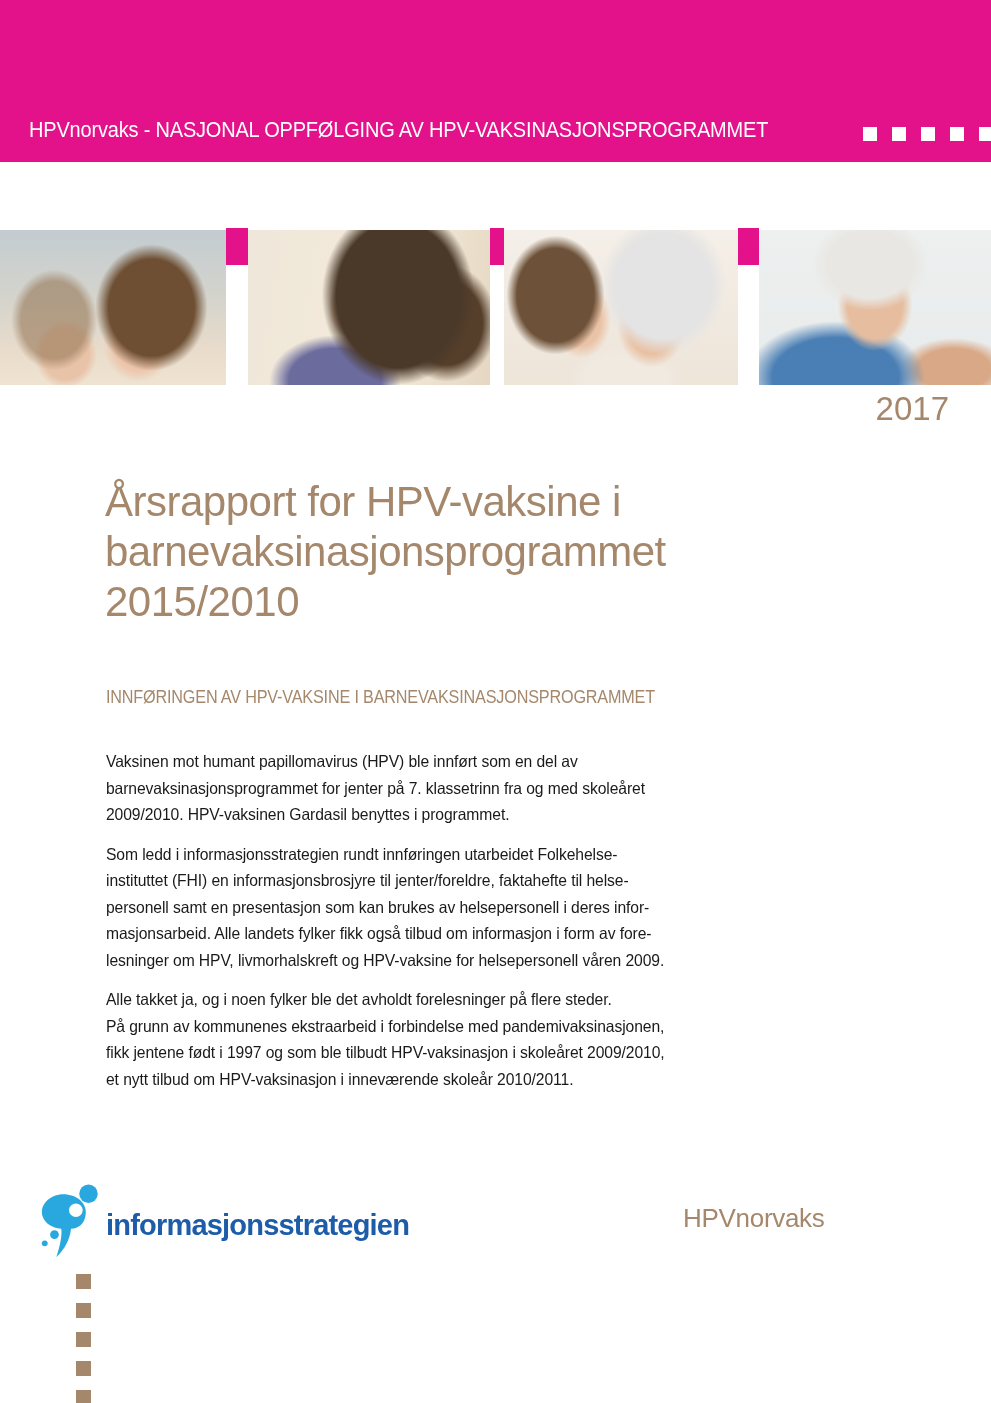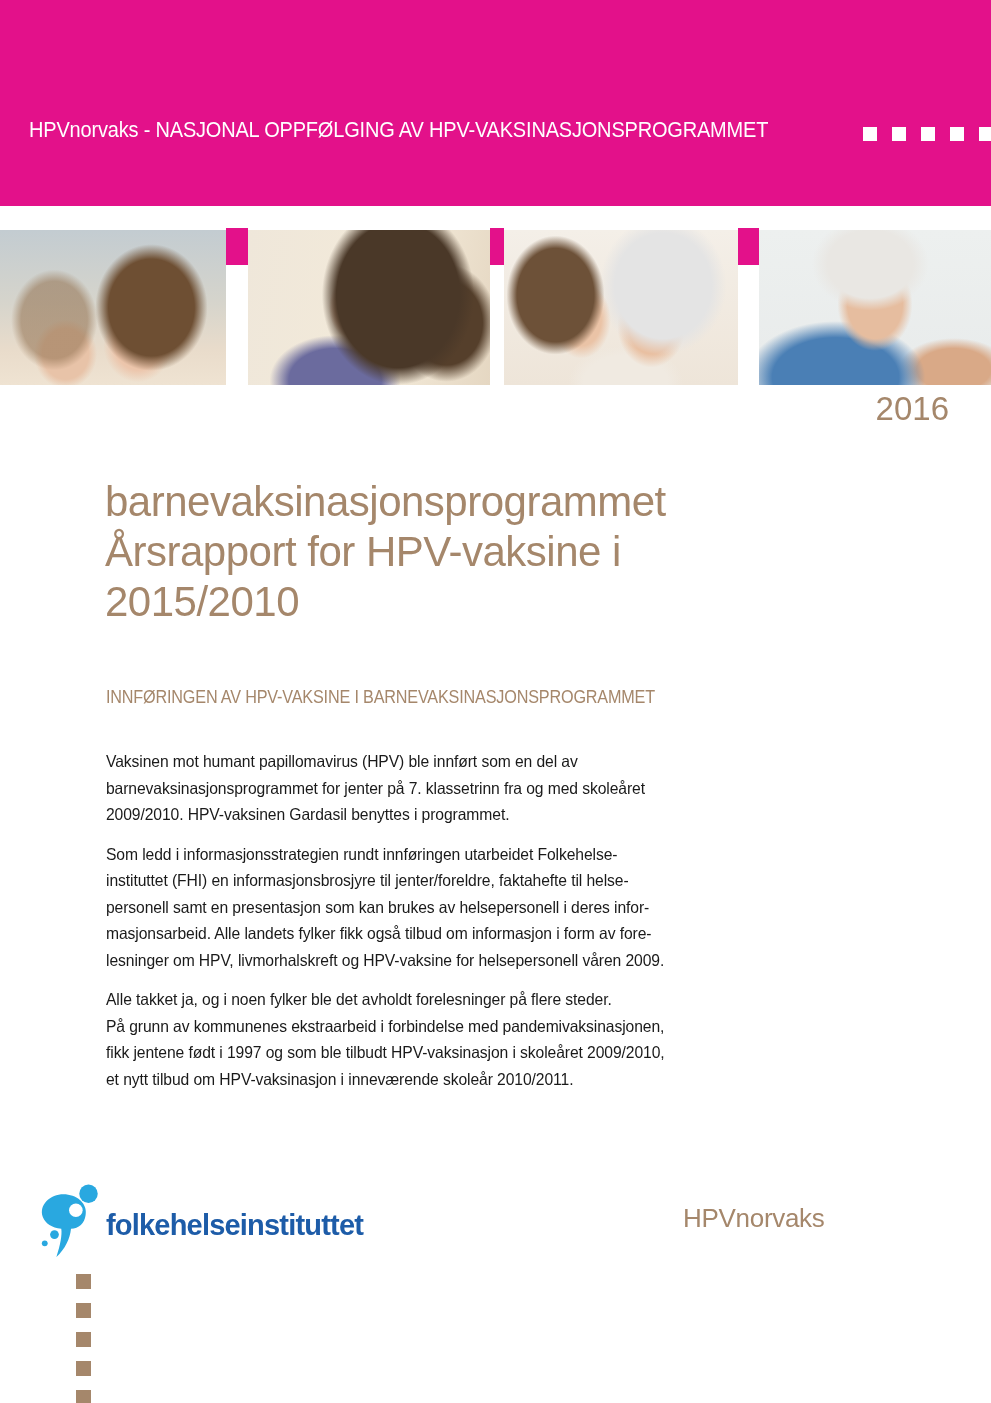--- a/index.html
+++ b/index.html
@@ -1,21 +1,21 @@
 <!DOCTYPE html>
 <html lang="no"><head>
 <meta charset="utf-8">
 <style>
   html,body{margin:0;padding:0;background:#fff;}
   .page{
     position:relative;width:991px;height:1403px;background:#fff;
     overflow:hidden;font-family:"Liberation Sans",sans-serif;
   }
   
-  .band{position:absolute;left:0;top:0;width:991px;height:206px;background:#E3118A;}
+  .band{position:absolute;left:0;top:0;width:991px;height:162px;background:#E3118A;}
   .band-title{
     position:absolute;left:29px;top:118px;color:#fff;font-size:21.5px;
     letter-spacing:-.2px;white-space:nowrap;transform:scaleX(.93);transform-origin:left top;
   }
   .band-squares{position:absolute;left:863px;top:127px;display:flex;gap:15px;}
   .band-squares span{width:14px;height:14px;background:#fff;display:block;}
   .tab{position:absolute;top:228px;height:37px;background:#E3118A;}
   .tab-1{left:226px;width:22px;}
   .tab-2{left:490px;width:14px;}
   .tab-3{left:738px;width:21px;}
@@ -86,25 +86,25 @@
 
   <div class="tab tab-1"></div>
   <div class="tab tab-2"></div>
   <div class="tab tab-3"></div>
 
   <div class="photo photo-1" title="Two girls lying together on a beach"></div>
   <div class="photo photo-2" title="Girl with curly hair looking at a mobile phone"></div>
   <div class="photo photo-3" title="Young woman embraced by older grey-haired woman"></div>
   <div class="photo photo-4" title="Smiling older woman in a blue sweater"></div>
 
-  <div class="year">2016</div>
+  <div class="year">2017</div>
 
   <h1 class="doc-title" style="margin:0;">
+    <div>Årsrapport for HPV-vaksine i</div>
     <div>barnevaksinasjonsprogrammet</div>
-    <div>Årsrapport for HPV-vaksine i</div>
     <div>2015/2010</div>
   </h1>
 
   <h2 class="section-heading" style="margin:0;font-weight:400;">INNFØRINGEN AV HPV-VAKSINE I BARNEVAKSINASJONSPROGRAMMET</h2>
 
   <div class="body-copy">
     <p>
       </p>
       <div>Vaksinen mot humant papillomavirus (HPV) ble innført som en del av</div>
       <div>barnevaksinasjonsprogrammet for jenter på 7. klassetrinn fra og med skoleåret</div>
@@ -128,21 +128,21 @@
   </div>
 
   <svg class="logo-mark" viewBox="0 0 72 76" xmlns="http://www.w3.org/2000/svg" aria-hidden="true">
     <circle cx="54" cy="11" r="9.5" fill="#29A8E0"></circle>
     <path d="M7,35 C2,21 18,9 33,12 C46,14 53,24 51,33 C50,41 44,47 36,47
              C35,57 30,68 21,76 C25,64 27,53 26,47 C16,46 10,42 7,35 Z" fill="#29A8E0"></path>
     <circle cx="41" cy="28" r="7" fill="#FFFFFF"></circle>
     <circle cx="19" cy="53" r="4.5" fill="#29A8E0"></circle>
     <circle cx="9" cy="62" r="3" fill="#29A8E0"></circle>
   </svg>
-  <div class="logo-text">folkehelseinstituttet</div>
+  <div class="logo-text">informasjonsstrategien</div>
 
   <div class="brand-text">HPVnorvaks</div>
 
   <div class="corner-squares">
     <span></span>
     <span></span>
     <span></span>
     <span></span>
     <span></span>
   </div>

